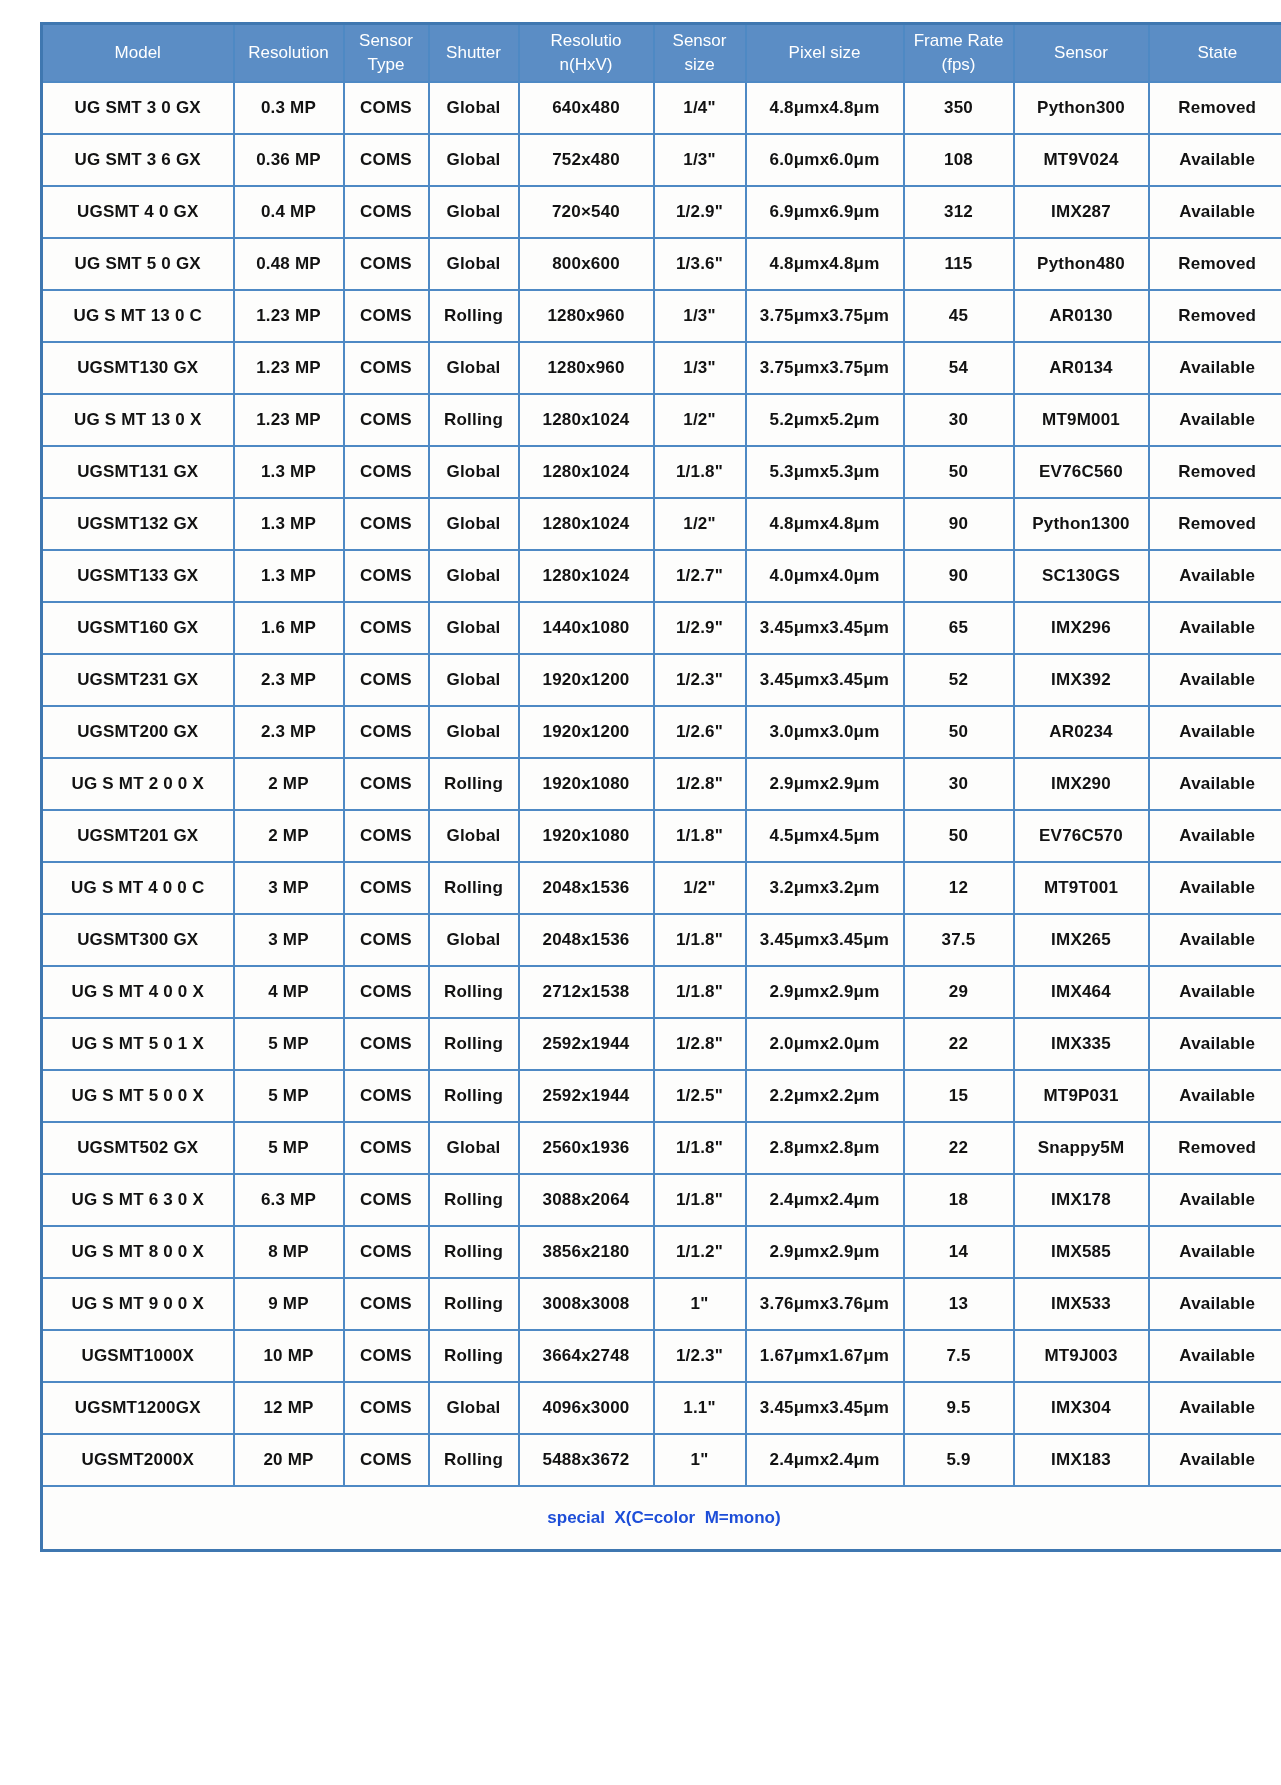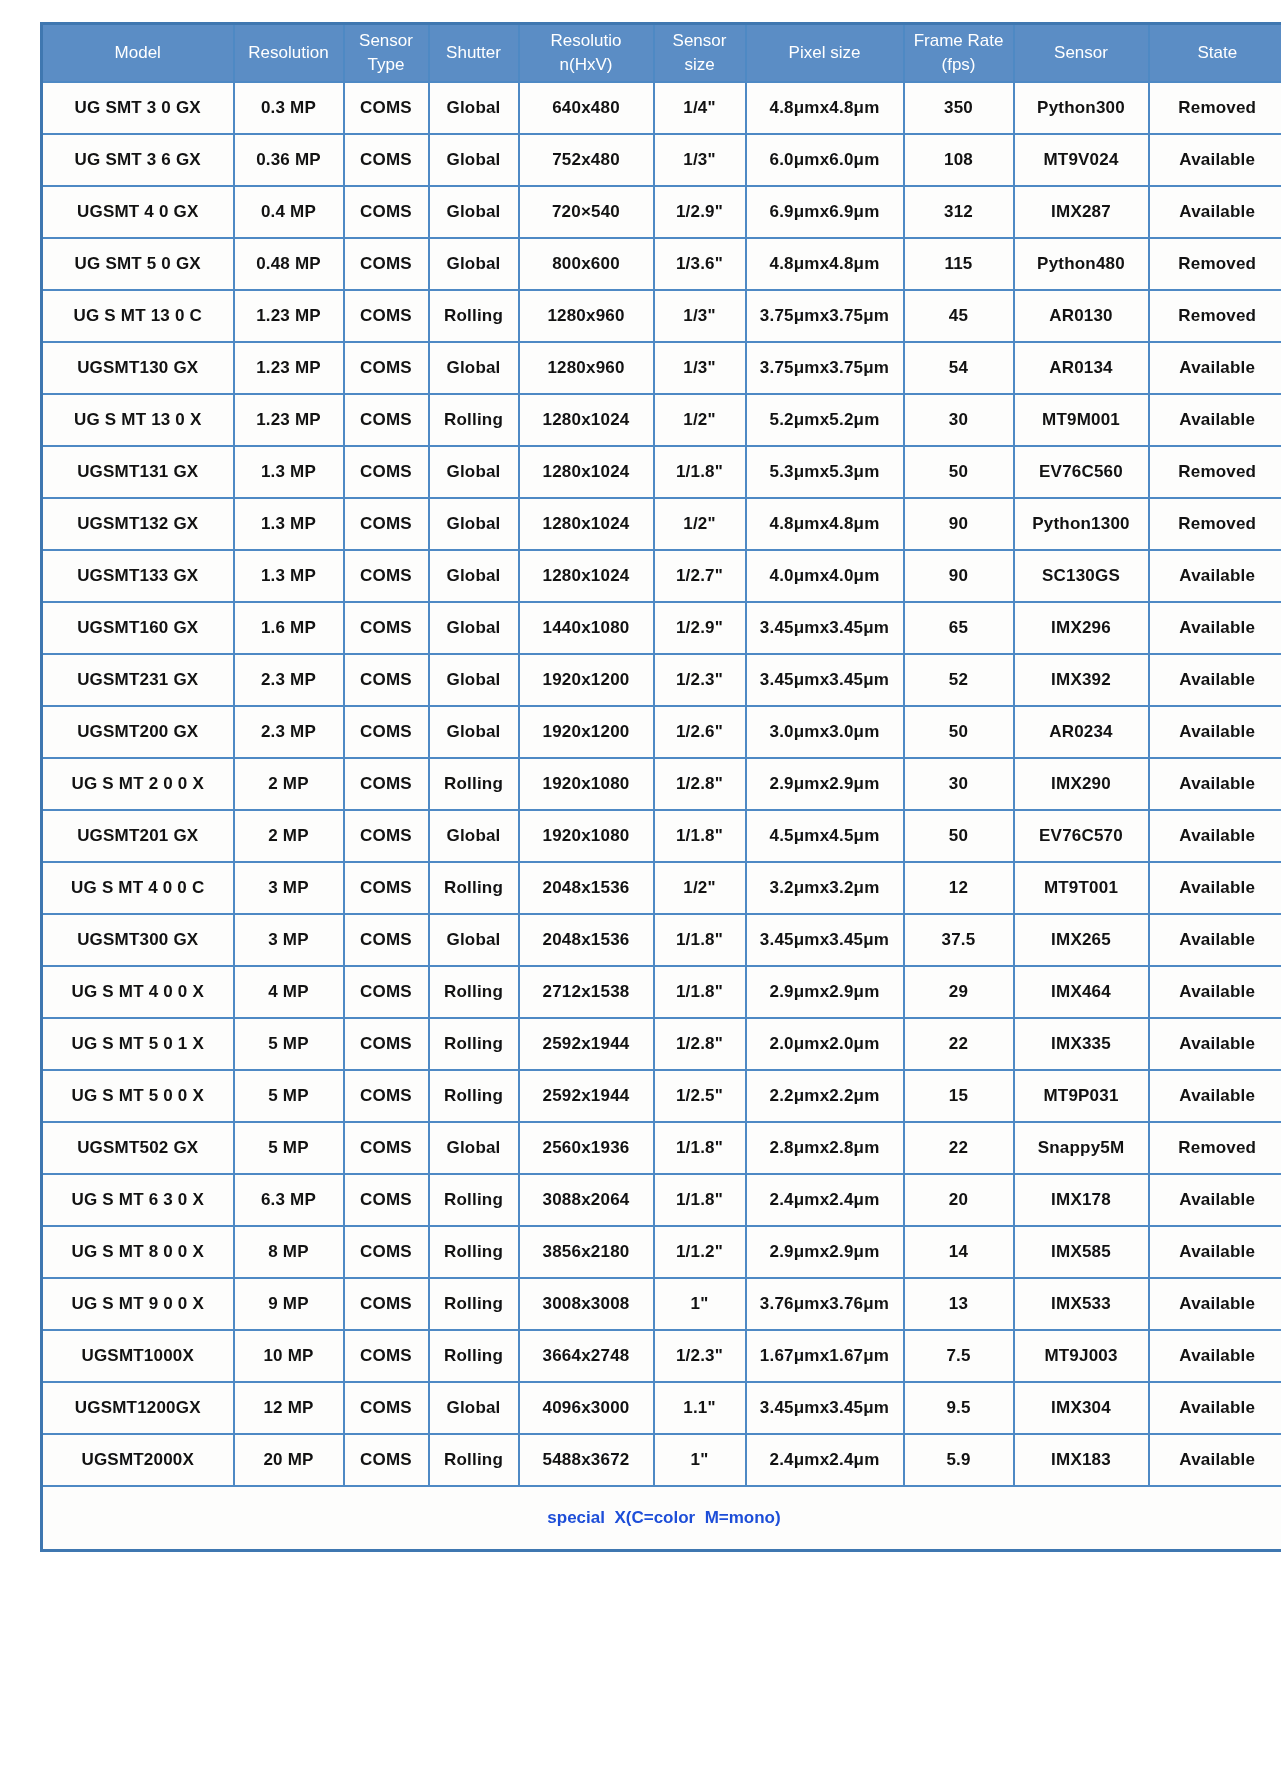--- a/index.html
+++ b/index.html
@@ -339,21 +339,21 @@
           <td>Removed</td>
         </tr>
         <tr>
           <td>UG S MT 6 3 0 X</td>
           <td>6.3 MP</td>
           <td>COMS</td>
           <td>Rolling</td>
           <td>3088x2064</td>
           <td>1/1.8"</td>
           <td>2.4μmx2.4μm</td>
-          <td>20</td>
+          <td>18</td>
           <td>IMX178</td>
           <td>Available</td>
         </tr>
         <tr>
           <td>UG S MT 8 0 0 X</td>
           <td>8 MP</td>
           <td>COMS</td>
           <td>Rolling</td>
           <td>3856x2180</td>
           <td>1/1.2"</td>

